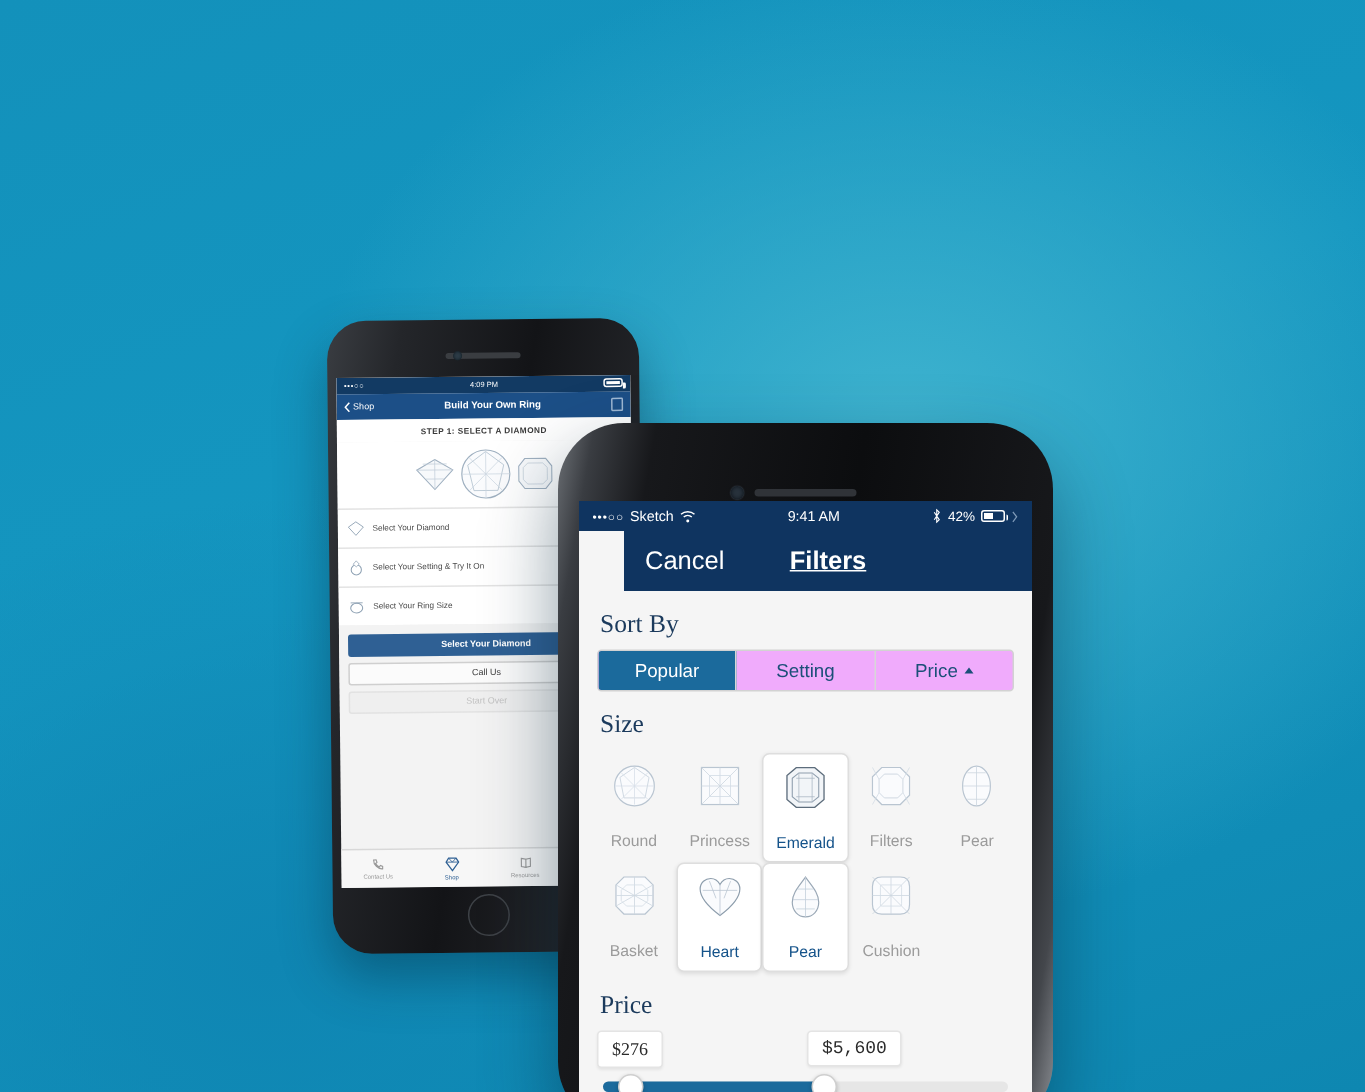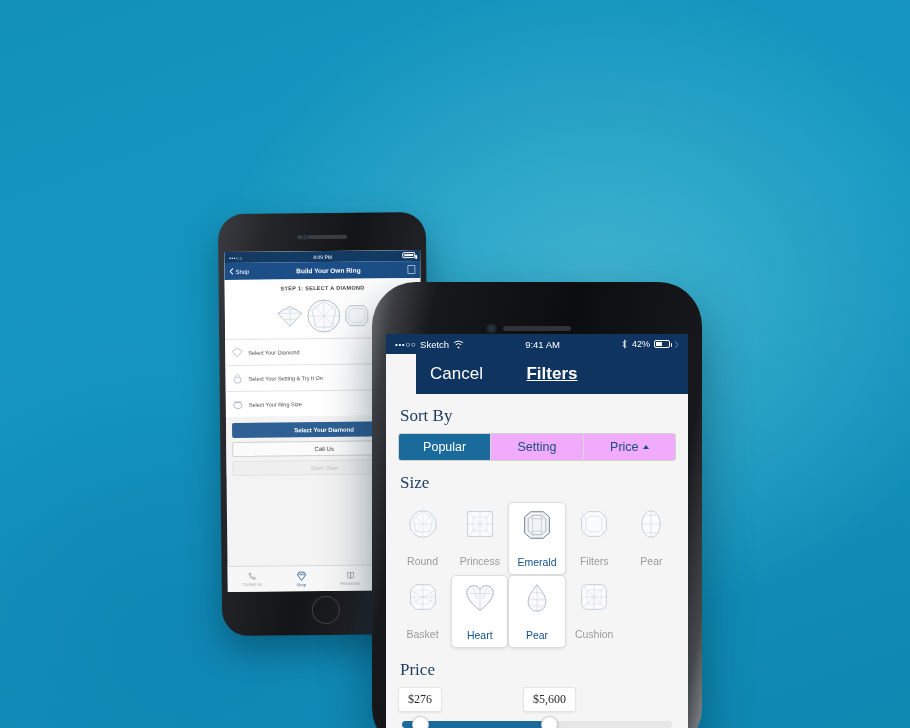--- a/index.html
+++ b/index.html
@@ -497,21 +497,21 @@
             </svg>
             <span class="sname">Cushion</span>
           </div>
 
         </div>
 
         <div class="sec-head">Price</div>
         <div class="price-wrap">
           <div class="price-bubbles">
             <span class="bubble" style="left:0;">$276</span>
-            <span class="bubble" style="left:125px;">$5,600</span>
+            <span class="bubble" style="left:140px;font-family:Liberation Mono, monospace;">$5,600</span>
           </div>
           <div class="slider">
             <div class="track"></div>
             <div class="track-fill" style="width:144px;"></div>
             <div class="knob" style="left:14px;"></div>
             <div class="knob" style="left:143px;"></div>
           </div>
         </div>
 
       </div>

